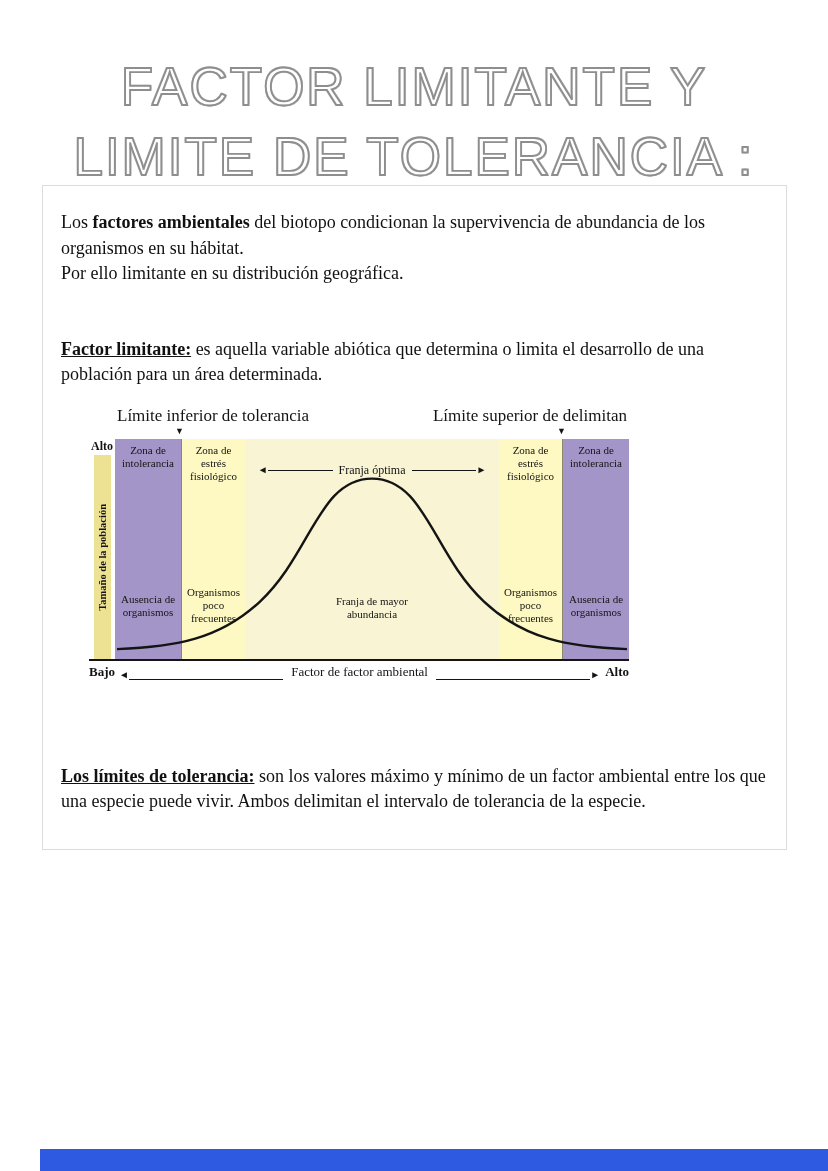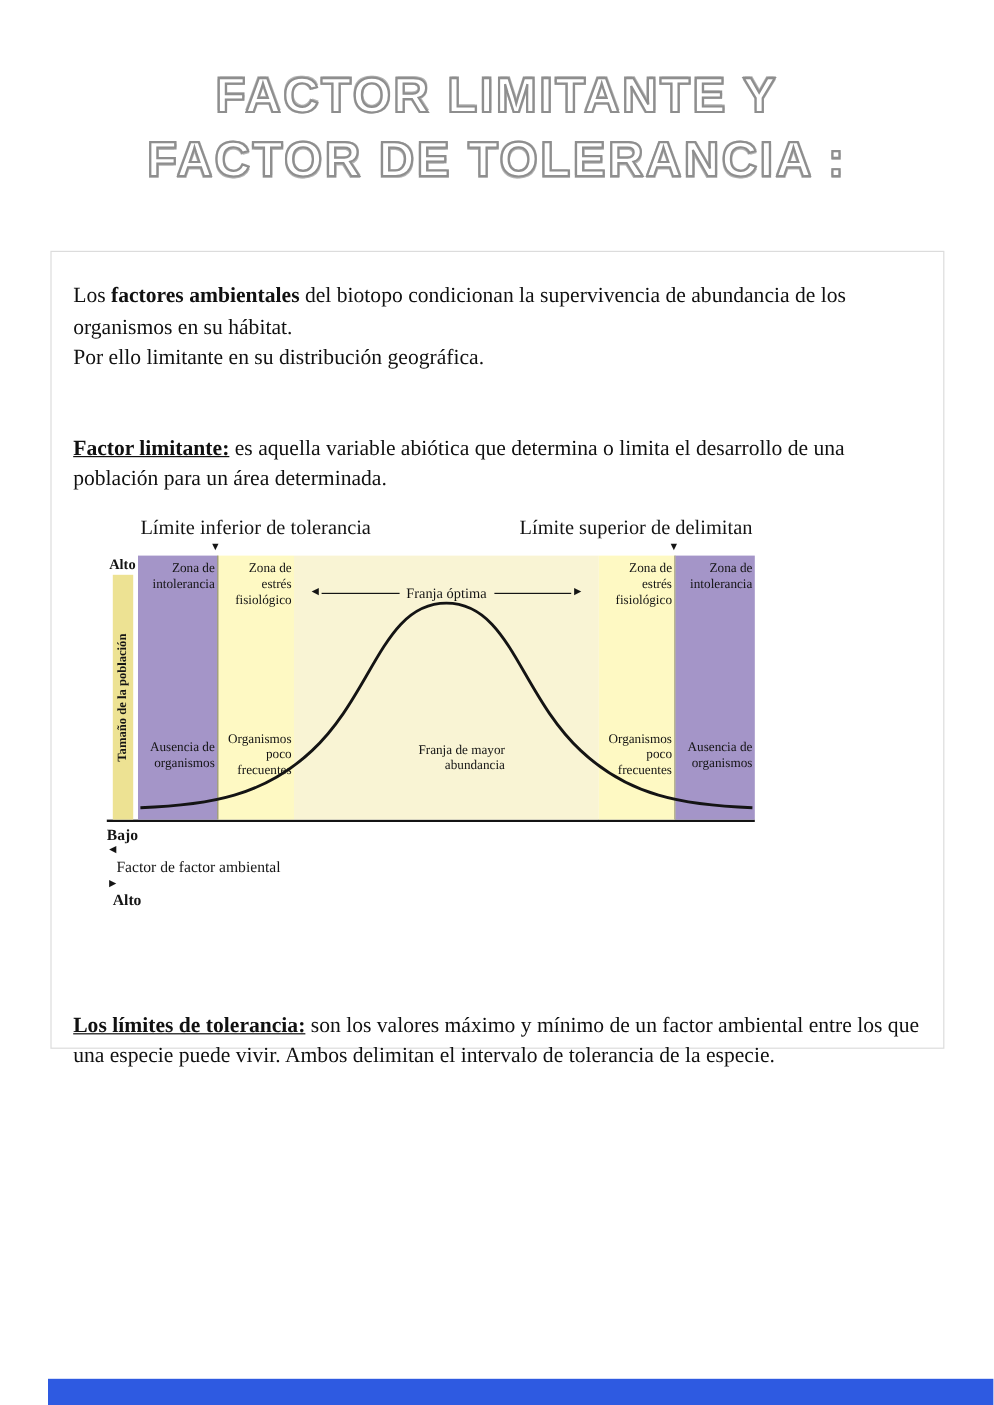--- a/index.html
+++ b/index.html
@@ -5,32 +5,31 @@
   * { margin:0; padding:0; box-sizing:border-box; }
   html,body { width:828px; height:1171px; }
   body { background:#ffffff; font-family:"Liberation Serif", serif; position:relative; overflow:hidden; }
 
   .page { position:relative; width:828px; height:1171px; background:#ffffff; }
 
   
   .title { padding-top:52px; text-align:center; font-family:"Liberation Sans", sans-serif; }
   .title-line {
     display:block;
-    font-size:41px; font-weight:700; letter-spacing:2px; line-height:1.32;
+    font-size:53px; font-weight:400; letter-spacing:2px; line-height:1.32;
     color:#ffffff;
     -webkit-text-stroke:1.8px #8e8e8e;
     text-shadow:-1px -1px 0 #b5b5b5, 1px -1px 0 #b5b5b5, -1px 1px 0 #b5b5b5, 1px 1px 0 #b5b5b5;
   }
 
   
   .content-box {
     position:absolute; left:42px; top:185px; width:745px; height:665px;
     border:1px solid #dcdcdc; background:#ffffff;
     padding:24px 18px 0 18px;
-    margin-top:24px;
   }
   .para { font-size:18px; line-height:1.42; color:#111111; }
   .para-factor { margin-top:50px; }
   .para-limits { margin-top:84px; }
   .lead { font-weight:bold; text-decoration:underline;font-family:Liberation Serif, serif; }
 
   
   .diagram { width:540px; margin:18px 0 0 28px; color:#141414; }
 
   .diag-top { position:relative; height:21px; font-size:17px; }
@@ -44,58 +43,58 @@
   .da-right { left:468px; }
 
   .diag-main { display:flex; height:222px; border-bottom:2px solid #141414; }
 
   .y-col { width:26px; display:flex; flex-direction:column; align-items:center; }
   .y-end { font-size:12px; font-weight:bold; line-height:1.2; }
   .y-strip { flex:1; width:17px; margin-top:2px; background:#ede293; display:flex; align-items:center; justify-content:center; }
   .y-label { writing-mode:vertical-rl; transform:rotate(180deg); font-size:10.5px; font-weight:bold; white-space:nowrap; }
 
   .plot { position:relative; flex:1; display:flex; }
-  .zone { position:relative; display:flex; flex-direction:column; align-items:center; text-align:right; }
+  .zone { position:relative; display:flex; flex-direction:column; align-items:center; text-align:center; }
   .zone-dark { width:66px; background:#a495c8; }
   .zone-light { width:64px; background:#fef9c3; }
   .zone-light.zl-left  { border-left:1px solid rgba(0,0,0,0.45); }
   .zone-light.zl-right { border-right:1px solid rgba(0,0,0,0.45); }
   .zone-cream { flex:1; background:#f9f4d4; }
   .zone-top { font-size:11px; line-height:1.18; margin-top:5px; padding:0 2px; }
   .zone-body { position:absolute; width:100%; font-size:11px; line-height:1.18; padding:0 2px; }
   .zone-dark  .zone-body { top:70%; }
   .zone-light .zone-body { top:67%; }
   .zone-cream .zone-body { top:71%; width:40%; left:30%; }
 
   .franja { display:flex; align-items:center; width:90%; margin-top:24px; font-size:12px; }
   .fline { flex:1; border-top:1.4px solid #141414; }
   .fah { font-size:10px; line-height:1; }
   .ftext { padding:0 6px; white-space:nowrap; }
 
   .curve-svg { position:absolute; left:0; top:0; width:100%; height:100%; pointer-events:none; }
 
-  .x-axis { display:flex; align-items:flex-start; margin-top:3px; font-size:13px;flex-direction:column; }
+  .x-axis { display:flex; align-items:flex-end; margin-top:3px; font-size:13px; }
   .x-end { font-weight:bold; white-space:nowrap; }
   .x-end-left { width:30px; }
   .x-end-right { padding-left:5px; }
   .xah { font-size:10px; line-height:1; }
   .xline { flex:1; border-top:1.5px solid #141414; }
   .x-label { padding:0 8px; white-space:nowrap; }
 
   
   .footer-bar { position:absolute; left:40px; right:0; bottom:0; height:22px; background:#2e5ae1; }
 </style>
 </head>
 <body>
 
 <div class="page">
 
   <h1 class="title">
     <span class="title-line">FACTOR LIMITANTE Y</span>
-    <span class="title-line">FACTOR DE TOLERANCIA :</span>
+    <span class="title-line">LIMITE DE TOLERANCIA :</span>
   </h1>
 
   <div class="content-box">
 
     <p class="para"><span>Los </span><b>factores ambientales</b><span> del biotopo condicionan la supervivencia de abundancia de los organismos en su hábitat.</span><br><span>Por ello limitante en su distribución geográfica.</span></p>
 
     <p class="para para-factor"><b class="lead">Factor limitante:</b><span> es aquella variable abiótica que determina o limita el desarrollo de una población para un área determinada.</span></p>
 
     <div class="diagram">
 

